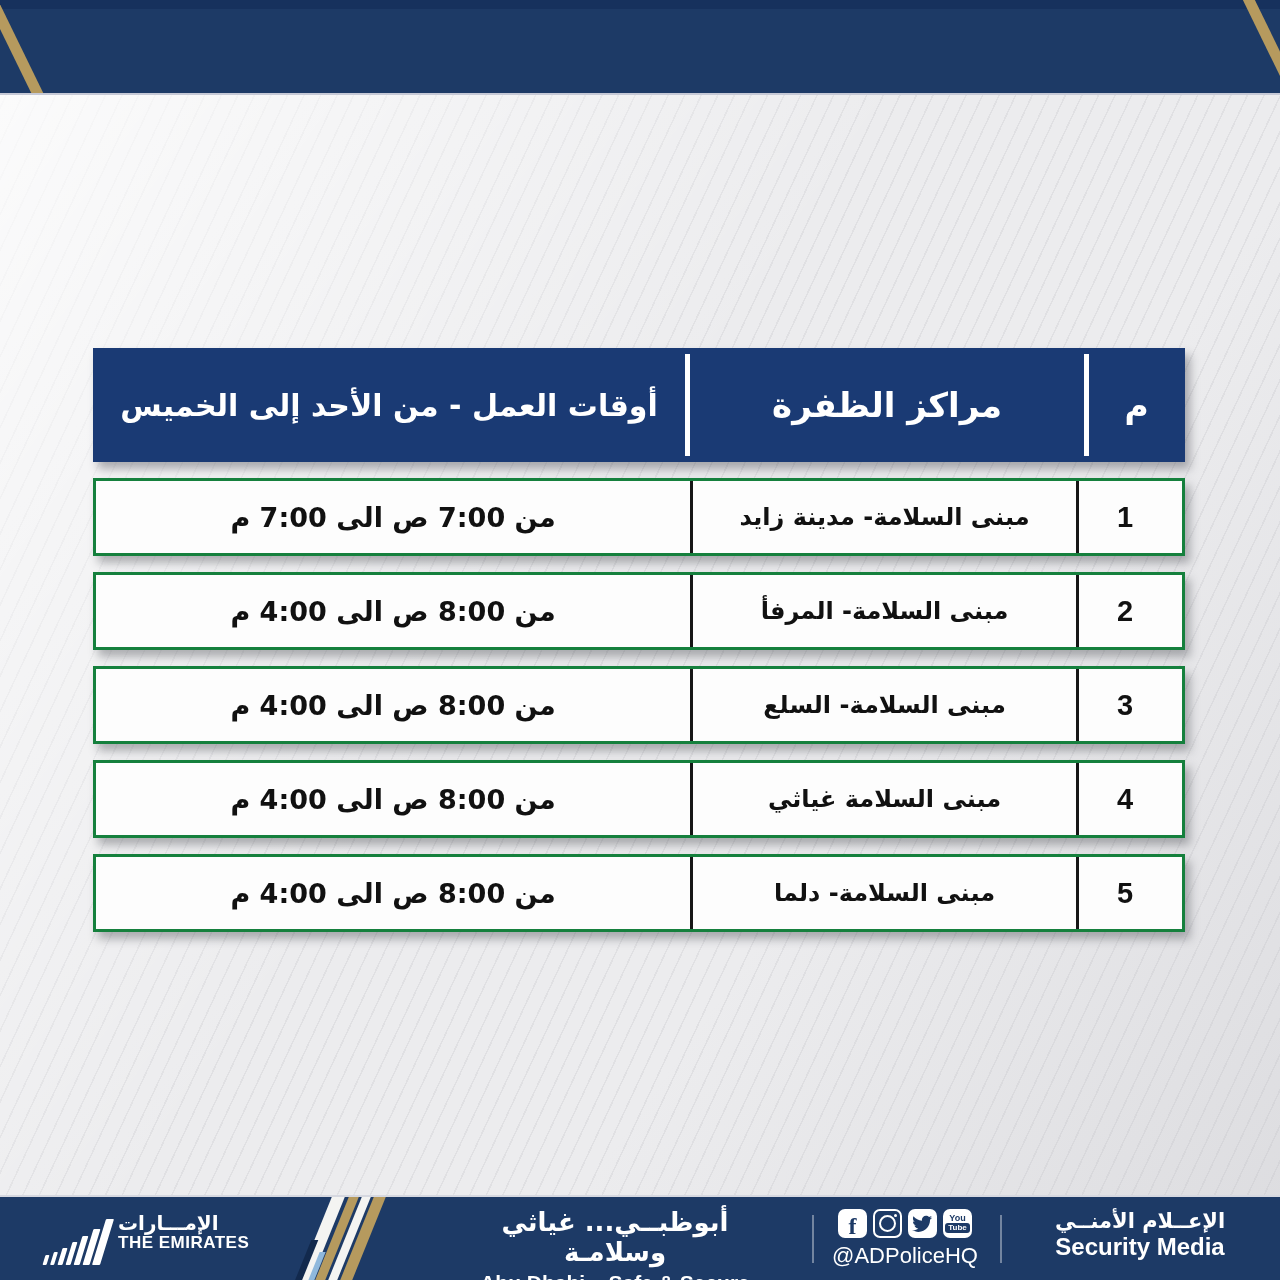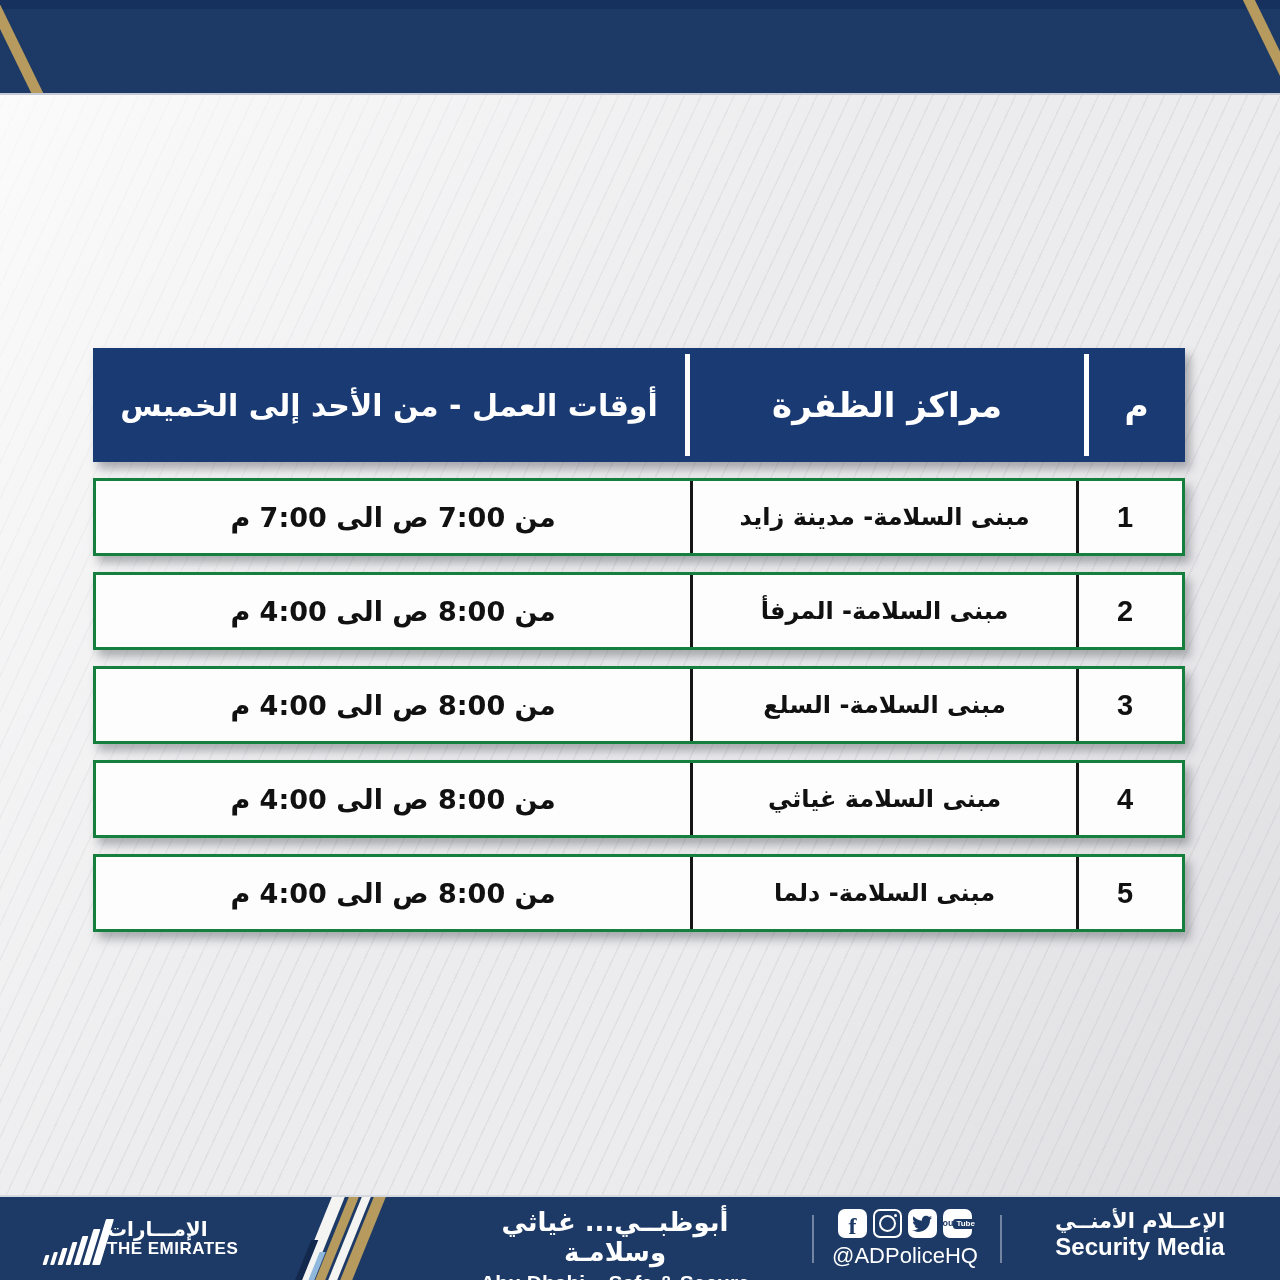--- a/index.html
+++ b/index.html
@@ -46,21 +46,21 @@
   .td-hours  { width:594px; font-size:27px; }
   .td-center { width:389px; border-left:3px solid #161616; border-right:3px solid #161616; font-size:24px; }
   .td-num    { width:92px; font-size:29px; font-family:"Liberation Sans", sans-serif; }
 
   
   .footer {
     position:absolute; left:0; bottom:0; width:1280px; height:85px;
     background:#1d3a66; border-top:2px solid #d6d8e0; color:#fff; overflow:hidden;
   }
   
-  .emirates { position:absolute; left:44px; top:16px; display:flex; align-items:center; gap:0; }
+  .emirates { position:absolute; left:44px; top:16px; display:flex; align-items:flex-start; gap:11px; }
   .strokes { display:flex; align-items:flex-end; gap:4px; height:52px; }
   .strokes i { display:block; background:#fff; transform:skewX(-17deg); border-radius:1px; }
   .em-text { display:flex; flex-direction:column; line-height:1.05; padding-bottom:2px; }
   .em-ar { font-size:20px; font-weight:bold; text-align:left; }
   .em-en { font-family:"Liberation Sans", sans-serif; font-size:17px; font-weight:bold; letter-spacing:0.5px; }
   
   .ribbon { position:absolute; left:280px; top:0; width:130px; height:85px; }
   .ribbon i { position:absolute; transform:skewX(-22deg); display:block; }
   .rb-w1 { left:34px; top:-6px; height:100px; width:13px; background:#f4f4f2; }
   .rb-g1 { left:51px; top:-6px; height:100px; width:10px; background:#b69a5e; }
@@ -80,21 +80,21 @@
   .icons { display:flex; justify-content:center; gap:6px; }
   .tile {
     width:29px; height:29px; border-radius:7px; background:#fff;
     display:flex; align-items:center; justify-content:center; position:relative;
   }
   .tile.fb span { font-family:"Liberation Serif", serif; font-weight:bold; font-size:24px; color:#1d3a66; margin-top:6px; }
   .tile.ig { background:transparent; border:2.5px solid #fff; }
   .tile.ig::before { content:""; width:13px; height:13px; border:2.5px solid #fff; border-radius:50%; }
   .tile.ig::after  { content:""; position:absolute; top:3px; right:3px; width:3px; height:3px; background:#fff; border-radius:50%; }
   .tile.tw svg { width:21px; height:21px; }
-  .tile.yt { gap:0; }
+  .tile.yt { flex-direction:column; gap:0; }
   .yt-top { font-family:"Liberation Sans", sans-serif; font-size:9px; font-weight:bold; color:#1d3a66; line-height:1; }
   .yt-bottom { font-family:"Liberation Sans", sans-serif; font-size:8px; font-weight:bold; color:#fff; background:#1d3a66; border-radius:3px; padding:1px 3px; line-height:1;text-align:right; }
   .handle { font-family:"Liberation Sans", sans-serif; font-size:22px; margin-top:5px; }
   
   .secmedia { position:absolute; left:1020px; top:12px; width:240px; text-align:center; }
   .sm-ar { font-size:21px; font-weight:bold; }
   .sm-en { font-family:"Liberation Sans", sans-serif; font-size:24px; font-weight:bold; margin-top:0; }
 </style>
 </head>
 <body>

